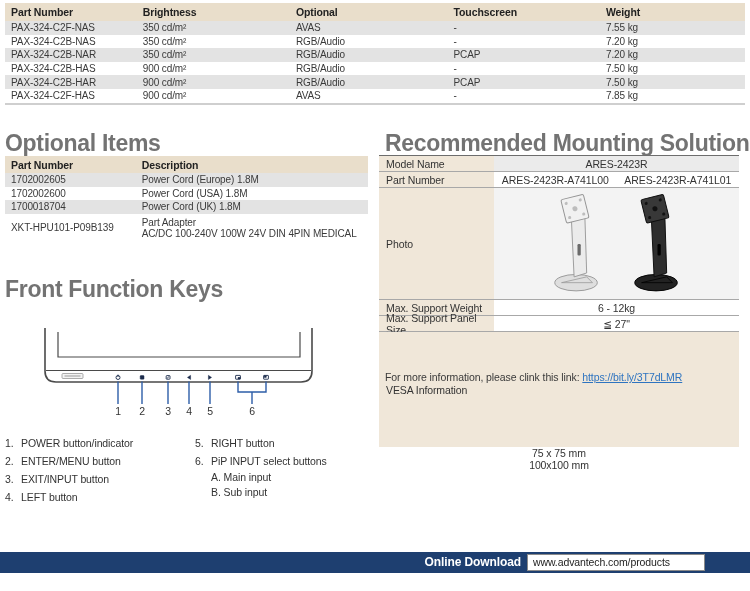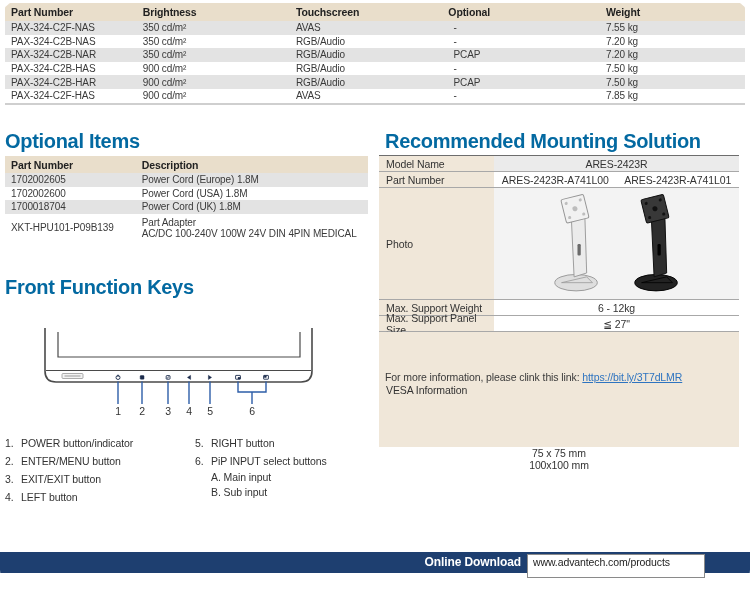--- a/index.html
+++ b/index.html
@@ -1,32 +1,31 @@
 <!DOCTYPE html>
 <html><head>
 <meta charset="utf-8">
 <style>
   * { margin:0; padding:0; box-sizing:border-box; }
   html,body { background:#fff; }
   .page {
     position:relative; width:750px; height:591px; background:#fff;
     font-family:"Liberation Sans", sans-serif; color:#333; overflow:hidden;
     letter-spacing:-0.1px;
-    border-radius:21px;
   }
   
   .models-table { position:absolute; left:5px; top:3px; width:740px; border-bottom:2px solid #cfcfcf; }
   .mt-row { display:flex; align-items:center; height:13.6px; font-size:10px; color:#3a3a3a; }
   .mt-row.head { height:18px; background:#e9decb; font-weight:bold; color:#222; font-size:10.5px; }
   .mt-row.alt { background:#e3e3e3; }
   .mt-c { padding-left:6px; overflow:hidden; white-space:nowrap; }
   .mt-c1 { flex:0 0 17.8%; } .mt-c2 { flex:0 0 20.7%; } .mt-c3 { flex:0 0 21.3%; }
   .mt-c4 { flex:0 0 20.6%; } .mt-c5 { flex:1; }
   
-  .sec-title { position:absolute; font-size:20px; font-weight:bold; color:#0369a1; letter-spacing:-0.3px; }
+  .sec-title { position:absolute; font-size:23px; font-weight:bold; color:#737373; letter-spacing:-0.3px; }
   
   .opt-table { position:absolute; left:5px; top:156px; width:363px; }
   .ot-row { display:flex; align-items:center; min-height:13.6px; font-size:10px; color:#3a3a3a; }
   .ot-row.head { height:17px; background:#e9decb; font-weight:bold; color:#222; font-size:10.5px; }
   .ot-row.alt { background:#e3e3e3; }
   .ot-row.tall { height:28px; }
   .ot-c { padding-left:6px; }
   .ot-c1 { flex:0 0 36%; } .ot-c2 { flex:1; }
   .desc2 { display:block; }
   
@@ -49,21 +48,21 @@
   .mr.photo .mr-val { background:#f3f3f3; gap:22px; }
   .mr.shade .mr-val { background:#ebebeb; }
   .mr-val.split { justify-content:space-around; }
   .mr-val .half { flex:0 0 50%; text-align:center; }
   .vesa-lines { line-height:12px; }
   .more-info { position:absolute; left:385px; top:371px; font-size:10.5px; color:#3a3a3a; }
   .more-info a { color:#2e74c0; text-decoration:underline; }
   
   .footer-bar { position:absolute; left:0; top:552px; width:750px; height:21px; background:#1e3f70; }
   .footer-label { position:absolute; right:229px; top:0; height:22px; line-height:21px; color:#fff; font-weight:bold; font-size:12px; }
-  .footer-url { position:absolute; left:527px; top:2px; width:178px; height:24px; background:#fff; border:1px solid #8a8a8a; font-size:10.5px; color:#222; line-height:15px; padding-left:5px; white-space:nowrap; overflow:hidden; }
+  .footer-url { position:absolute; left:527px; top:2px; width:178px; height:17px; background:#fff; border:1px solid #8a8a8a; font-size:10.5px; color:#222; line-height:15px; padding-left:5px; white-space:nowrap; overflow:hidden; }
   
   .stand-white .sbase { fill:#dedede; stroke:#989898; }
   .stand-white .scol  { fill:#ebebeb; stroke:#9a9a9a; }
   .stand-white .splate{ fill:#f1f1f1; stroke:#949494; }
   .stand-white .shole { fill:#bdbdbd; }
   .stand-white .sslot { fill:#6a6a6a; }
   .stand-black .sbase { fill:#222; stroke:#000; }
   .stand-black .scol  { fill:#2d2d2d; stroke:#0c0c0c; }
   .stand-black .splate{ fill:#383838; stroke:#0c0c0c; }
   .stand-black .shole { fill:#111; }
@@ -75,22 +74,22 @@
 </style>
 </head>
 <body>
 
 <div class="page">
 
   <div class="models-table">
     <div class="mt-row head">
       <div class="mt-c mt-c1">Part Number</div>
       <div class="mt-c mt-c2">Brightness</div>
+      <div class="mt-c mt-c3">Optional</div>
       <div class="mt-c mt-c4">Touchscreen</div>
-      <div class="mt-c mt-c3">Optional</div>
       <div class="mt-c mt-c5">Weight</div>
     </div>
     <div class="mt-row alt">
       <div class="mt-c mt-c1">PAX-324-C2F-NAS</div>
       <div class="mt-c mt-c2">350 cd/m²</div>
       <div class="mt-c mt-c3">AVAS</div>
       <div class="mt-c mt-c4">-</div>
       <div class="mt-c mt-c5">7.55 kg</div>
     </div>
     <div class="mt-row">
@@ -217,21 +216,21 @@
       <div class="ffk-item">
         <span class="ffk-num">1.</span>
         <span>POWER button/indicator</span>
       </div>
       <div class="ffk-item">
         <span class="ffk-num">2.</span>
         <span>ENTER/MENU button</span>
       </div>
       <div class="ffk-item">
         <span class="ffk-num">3.</span>
-        <span>EXIT/EXIT button</span>
+        <span>EXIT/INPUT button</span>
       </div>
       <div class="ffk-item">
         <span class="ffk-num">4.</span>
         <span>LEFT button</span>
       </div>
     </div>
     <div class="ffk-col c2">
       <div class="ffk-item">
         <span class="ffk-num">5.</span>
         <span>RIGHT button</span>

